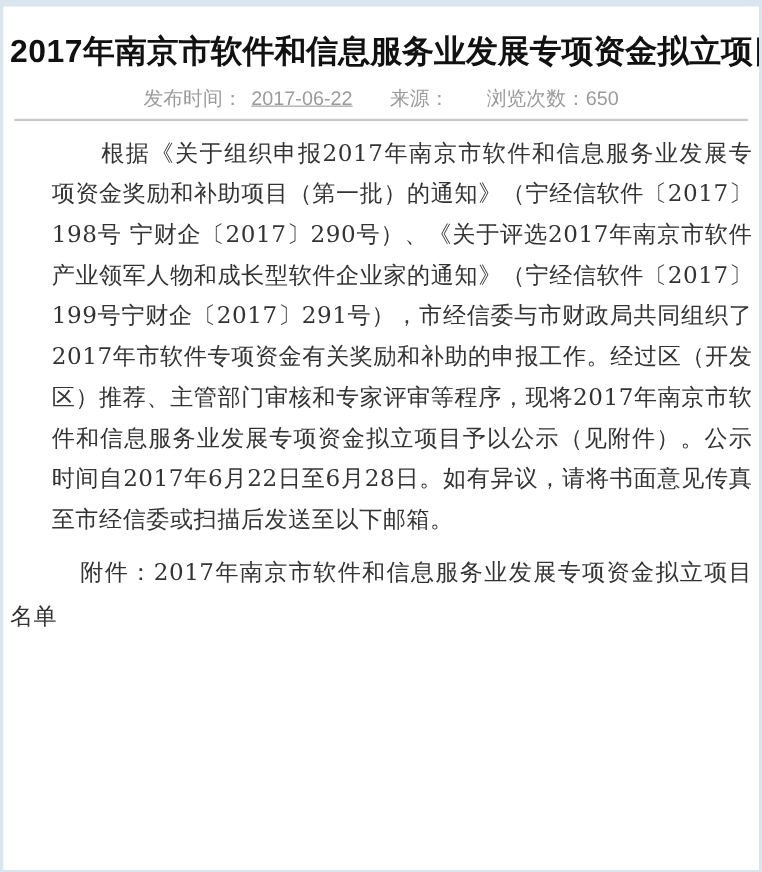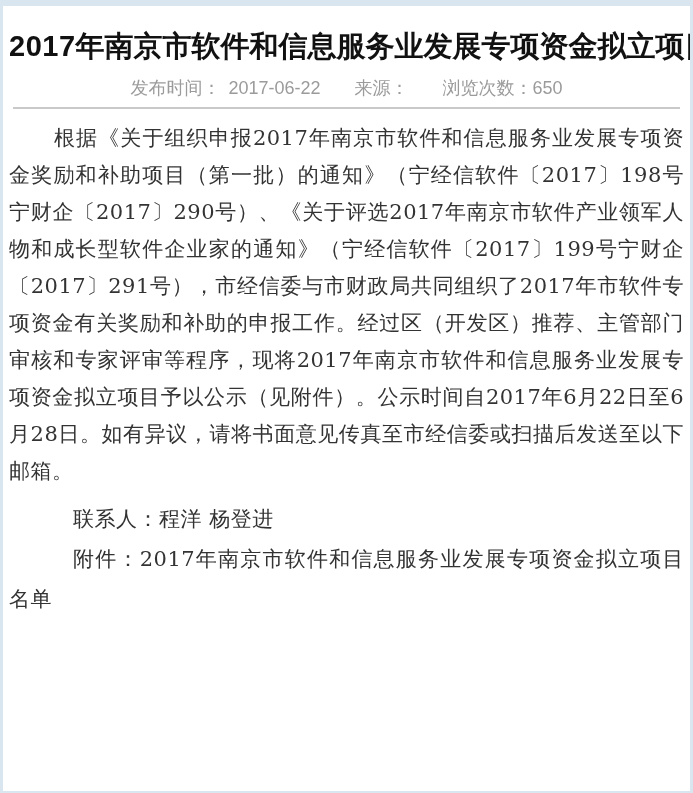--- a/index.html
+++ b/index.html
@@ -35,38 +35,39 @@
     letter-spacing: 0.5px;
   }
   .meta-row {
     margin-top: 2px;
     text-align: center;
     font-size: 18px;
     color: #9b9b9b;
     font-family: "Liberation Sans", "DejaVu Sans", sans-serif;
     white-space: nowrap;
   }
-  .meta-row .val { margin-left: 8px; }
+  .meta-row .val { margin-left: 8px; text-decoration: underline; }
   .meta-row .gap-m { margin-left: 34px; }
   .meta-row .gap-l { margin-left: 34px; }
   .divider {
     height: 0;
     border-top: 2px solid #c9c9c9;
     margin: 7px 4px 0 4px;
   }
   .article {
     margin-top: 11px;
     font-size: 21px;
     line-height: 37px;
     color: #333333;
     text-align: justify;
   }
   .article p.body-para {
     text-indent: 45px;
     letter-spacing: 0.5px;
+    margin-left: 38px;
   }
   .contact-block { margin-top: 9px; }
   .contact-block p {
     text-indent: 64px;
     line-height: 40px;
     letter-spacing: 0.5px;
   }
 </style>
 </head>
 <body>
@@ -81,20 +82,19 @@
     <div class="meta-row">
       <span>发布时间：</span><span class="val">2017-06-22</span><span class="gap-m">来源：</span><span class="gap-l">浏览次数：</span><span>650</span>
     </div>
 
     <div class="divider"></div>
 
     <div class="article">
       <p class="body-para">根据《关于组织申报2017年南京市软件和信息服务业发展专项资金奖励和补助项目（第一批）的通知》（宁经信软件〔2017〕198号 宁财企〔2017〕290号）、《关于评选2017年南京市软件产业领军人物和成长型软件企业家的通知》（宁经信软件〔2017〕199号宁财企〔2017〕291号），市经信委与市财政局共同组织了2017年市软件专项资金有关奖励和补助的申报工作。经过区（开发区）推荐、主管部门审核和专家评审等程序，现将2017年南京市软件和信息服务业发展专项资金拟立项目予以公示（见附件）。公示时间自2017年6月22日至6月28日。如有异议，请将书面意见传真至市经信委或扫描后发送至以下邮箱。</p>
 
       <div class="contact-block">
-        <p>联系人：程洋 杨登进</p>
         <p>附件：2017年南京市软件和信息服务业发展专项资金拟立项目名单</p>
       </div>
 
     </div>
 
   </div>
 </div>
 
 </body></html>

